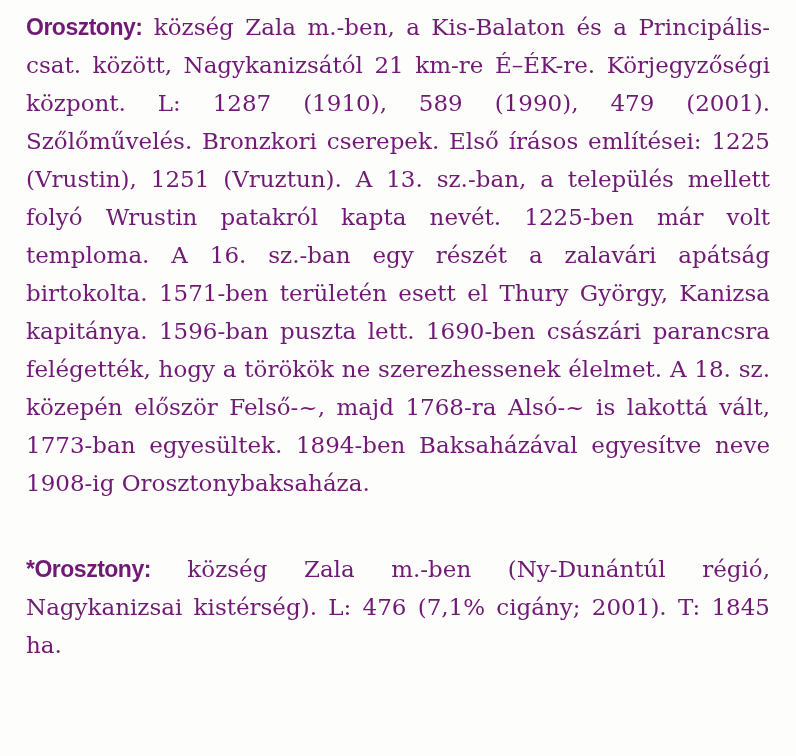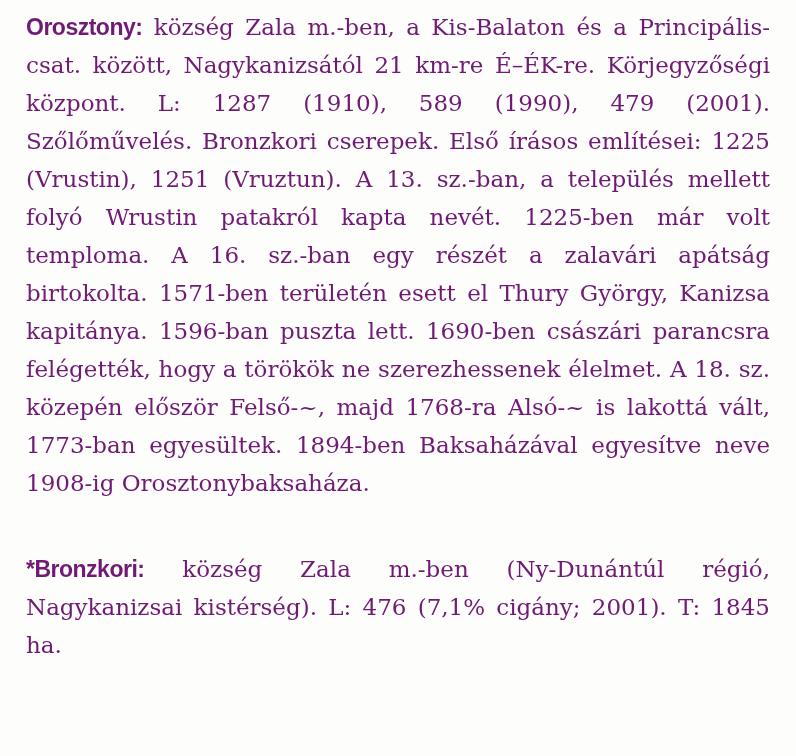--- a/index.html
+++ b/index.html
@@ -35,14 +35,14 @@
   .body-text {
     font-family: "DejaVu Serif", "Liberation Serif", serif;
   }
 </style>
 </head>
 <body>
 
 <div class="page">
   <p class="entry"><span class="headword">Orosztony:</span><span class="body-text"> község Zala m.-ben, a Kis-Balaton és a Principális-csat. között, Nagykanizsától 21 km-re É–ÉK-re. Körjegyzőségi központ. L: 1287 (1910), 589 (1990), 479 (2001). Szőlőművelés. Bronzkori cserepek. Első írásos említései: 1225 (Vrustin), 1251 (Vruztun). A 13. sz.-ban, a település mellett folyó Wrustin patakról kapta nevét. 1225-ben már volt temploma. A 16. sz.-ban egy részét a zalavári apátság birtokolta. 1571-ben területén esett el Thury György, Kanizsa kapitánya. 1596-ban puszta lett. 1690-ben császári parancsra felégették, hogy a törökök ne szerezhessenek élelmet. A 18. sz. közepén először Felső-~, majd 1768-ra Alsó-~ is lakottá vált, 1773-ban egyesültek. 1894-ben Baksaházával egyesítve neve 1908-ig Orosztonybaksaháza.</span></p>
 
-  <p class="entry"><span class="headword">*Bronzkori:</span><span class="body-text"> község Zala m.-ben (Ny-Dunántúl régió, Nagykanizsai kistérség). L: 476 (7,1% cigány; 2001). T: 1845 ha.</span></p>
+  <p class="entry"><span class="headword">*Orosztony:</span><span class="body-text"> község Zala m.-ben (Ny-Dunántúl régió, Nagykanizsai kistérség). L: 476 (7,1% cigány; 2001). T: 1845 ha.</span></p>
 </div>
 
 </body></html>

